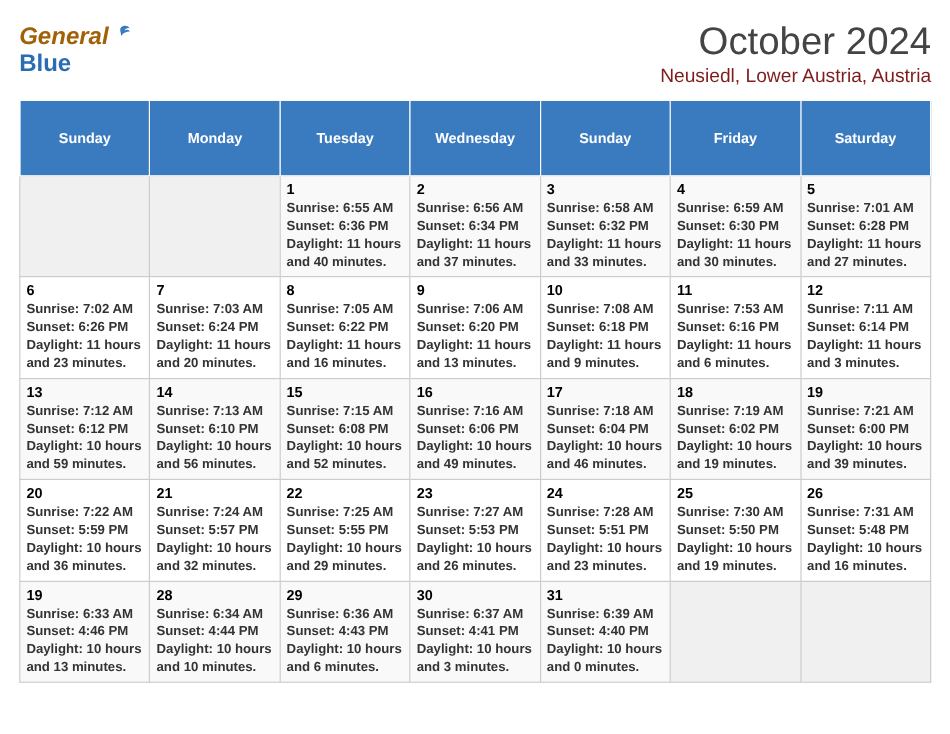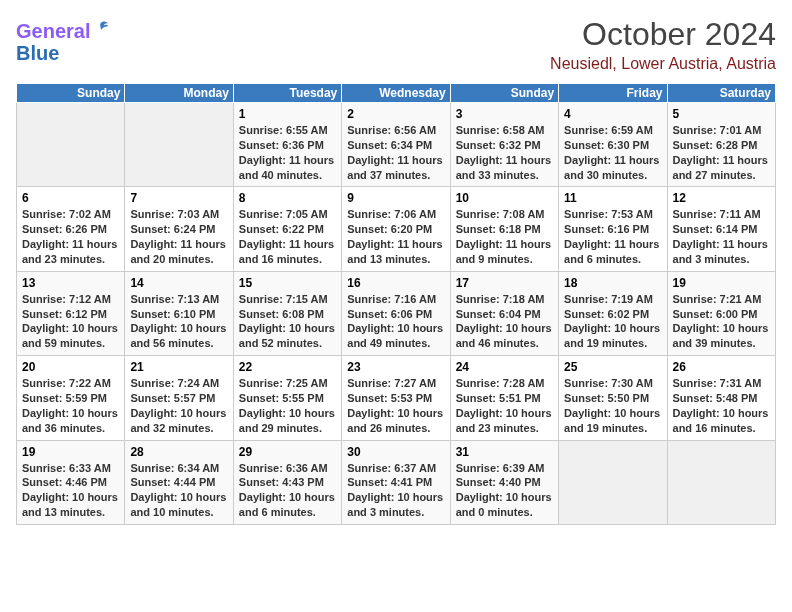--- a/index.html
+++ b/index.html
@@ -19,21 +19,21 @@
     .logo {
       display: flex;
       align-items: flex-start;
       margin-top: 4px;
     }
     .logo-text {
       font-size: 20px;
       font-weight: bold;
       line-height: 1.1;
     }
-    .logo-general { color: #8b5cf6; }
+    .logo-general { color: #a16207; font-style: italic; }
     .logo-blue { color: #2a6db5; }
     .logo-icon {
       width: 18px;
       height: 18px;
       margin-left: 2px;
       margin-top: -4px;
     }
     .title-block {
       text-align: right;
     }
@@ -48,22 +48,22 @@
       margin-top: 2px;
     }
     .calendar {
       width: 100%;
       border-collapse: collapse;
       font-size: 11px;
     }
     .calendar thead tr th {
       background-color: #3a7abf;
       color: #fff;
-      padding: 2px 4px;
-      text-align: right;
+      padding: 24px 4px;
+      text-align: center;
       font-size: 12px;
       font-weight: bold;
       border: 1px solid #fff;
     }
     .calendar tbody tr td {
       border: 1px solid #ccc;
       vertical-align: top;
       padding: 4px 5px;
       width: 107px;
       min-height: 70px;

